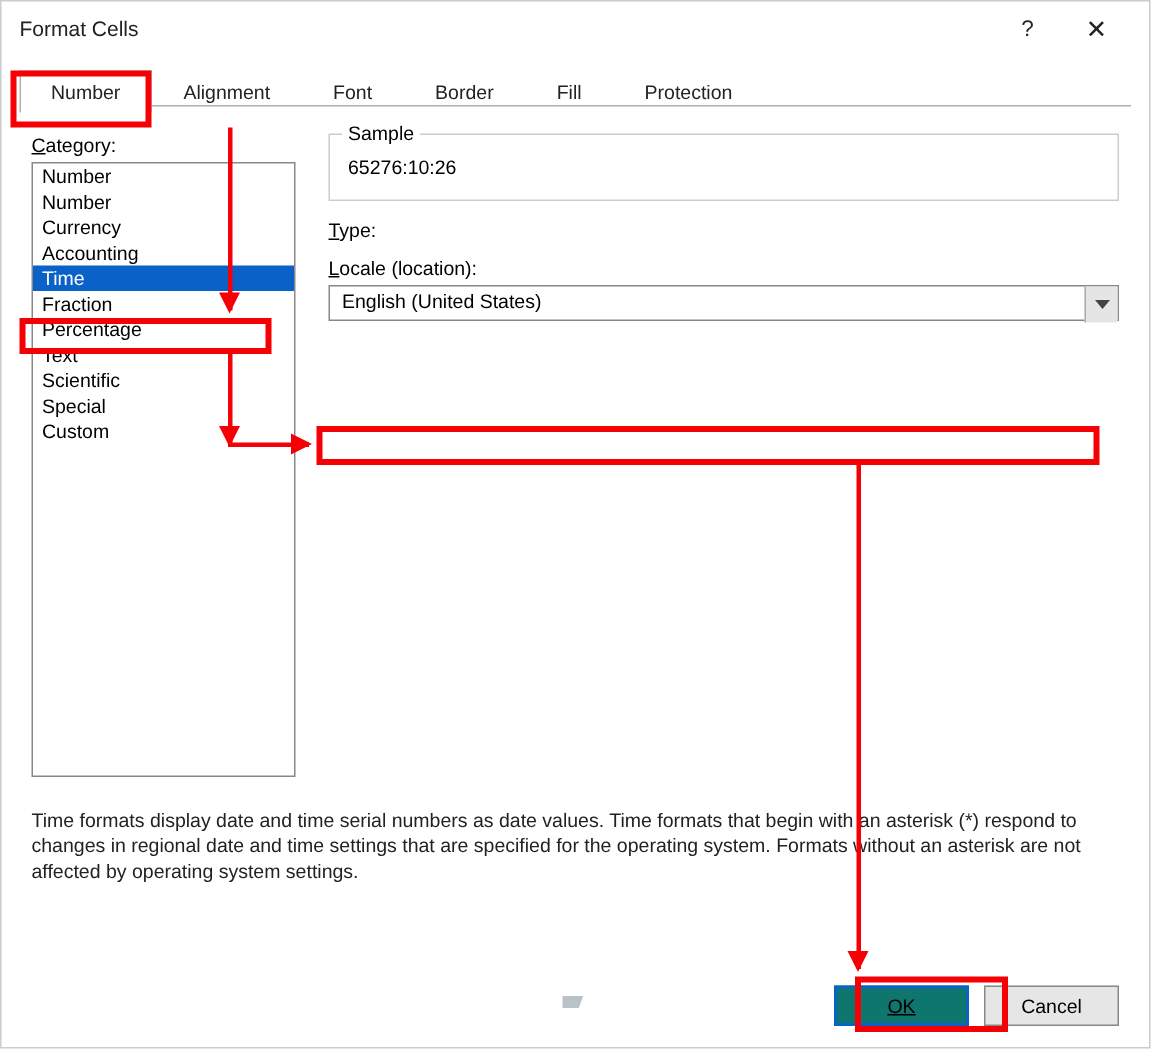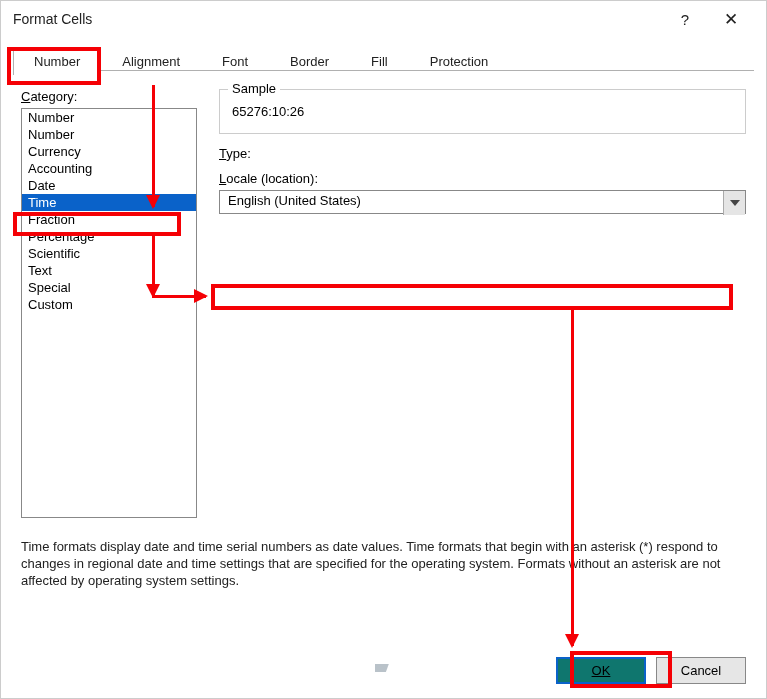--- a/index.html
+++ b/index.html
@@ -260,26 +260,25 @@
 
   <div class="content">
     <div class="row-main">
       <div class="col-left">
         <span class="lbl"><u>C</u><span>ategory:</span></span>
         <div class="category-list">
           <div class="category-item">Number</div>
           <div class="category-item">Number</div>
           <div class="category-item">Currency</div>
           <div class="category-item">Accounting</div>
-          <div class="category-item">Date</div>
           <div class="category-item selected">Time</div>
           <div class="category-item">Fraction</div>
           <div class="category-item">Percentage</div>
+          <div class="category-item">Text</div>
           <div class="category-item">Scientific</div>
-          <div class="category-item">Text</div>
           <div class="category-item">Special</div>
           <div class="category-item">Custom</div>
         </div>
       </div>
 
       <div class="col-right">
         <div class="sample-group">
           <span class="sample-group-label">Sample</span>
           <div class="sample-value">65276:10:26</div>
         </div>

